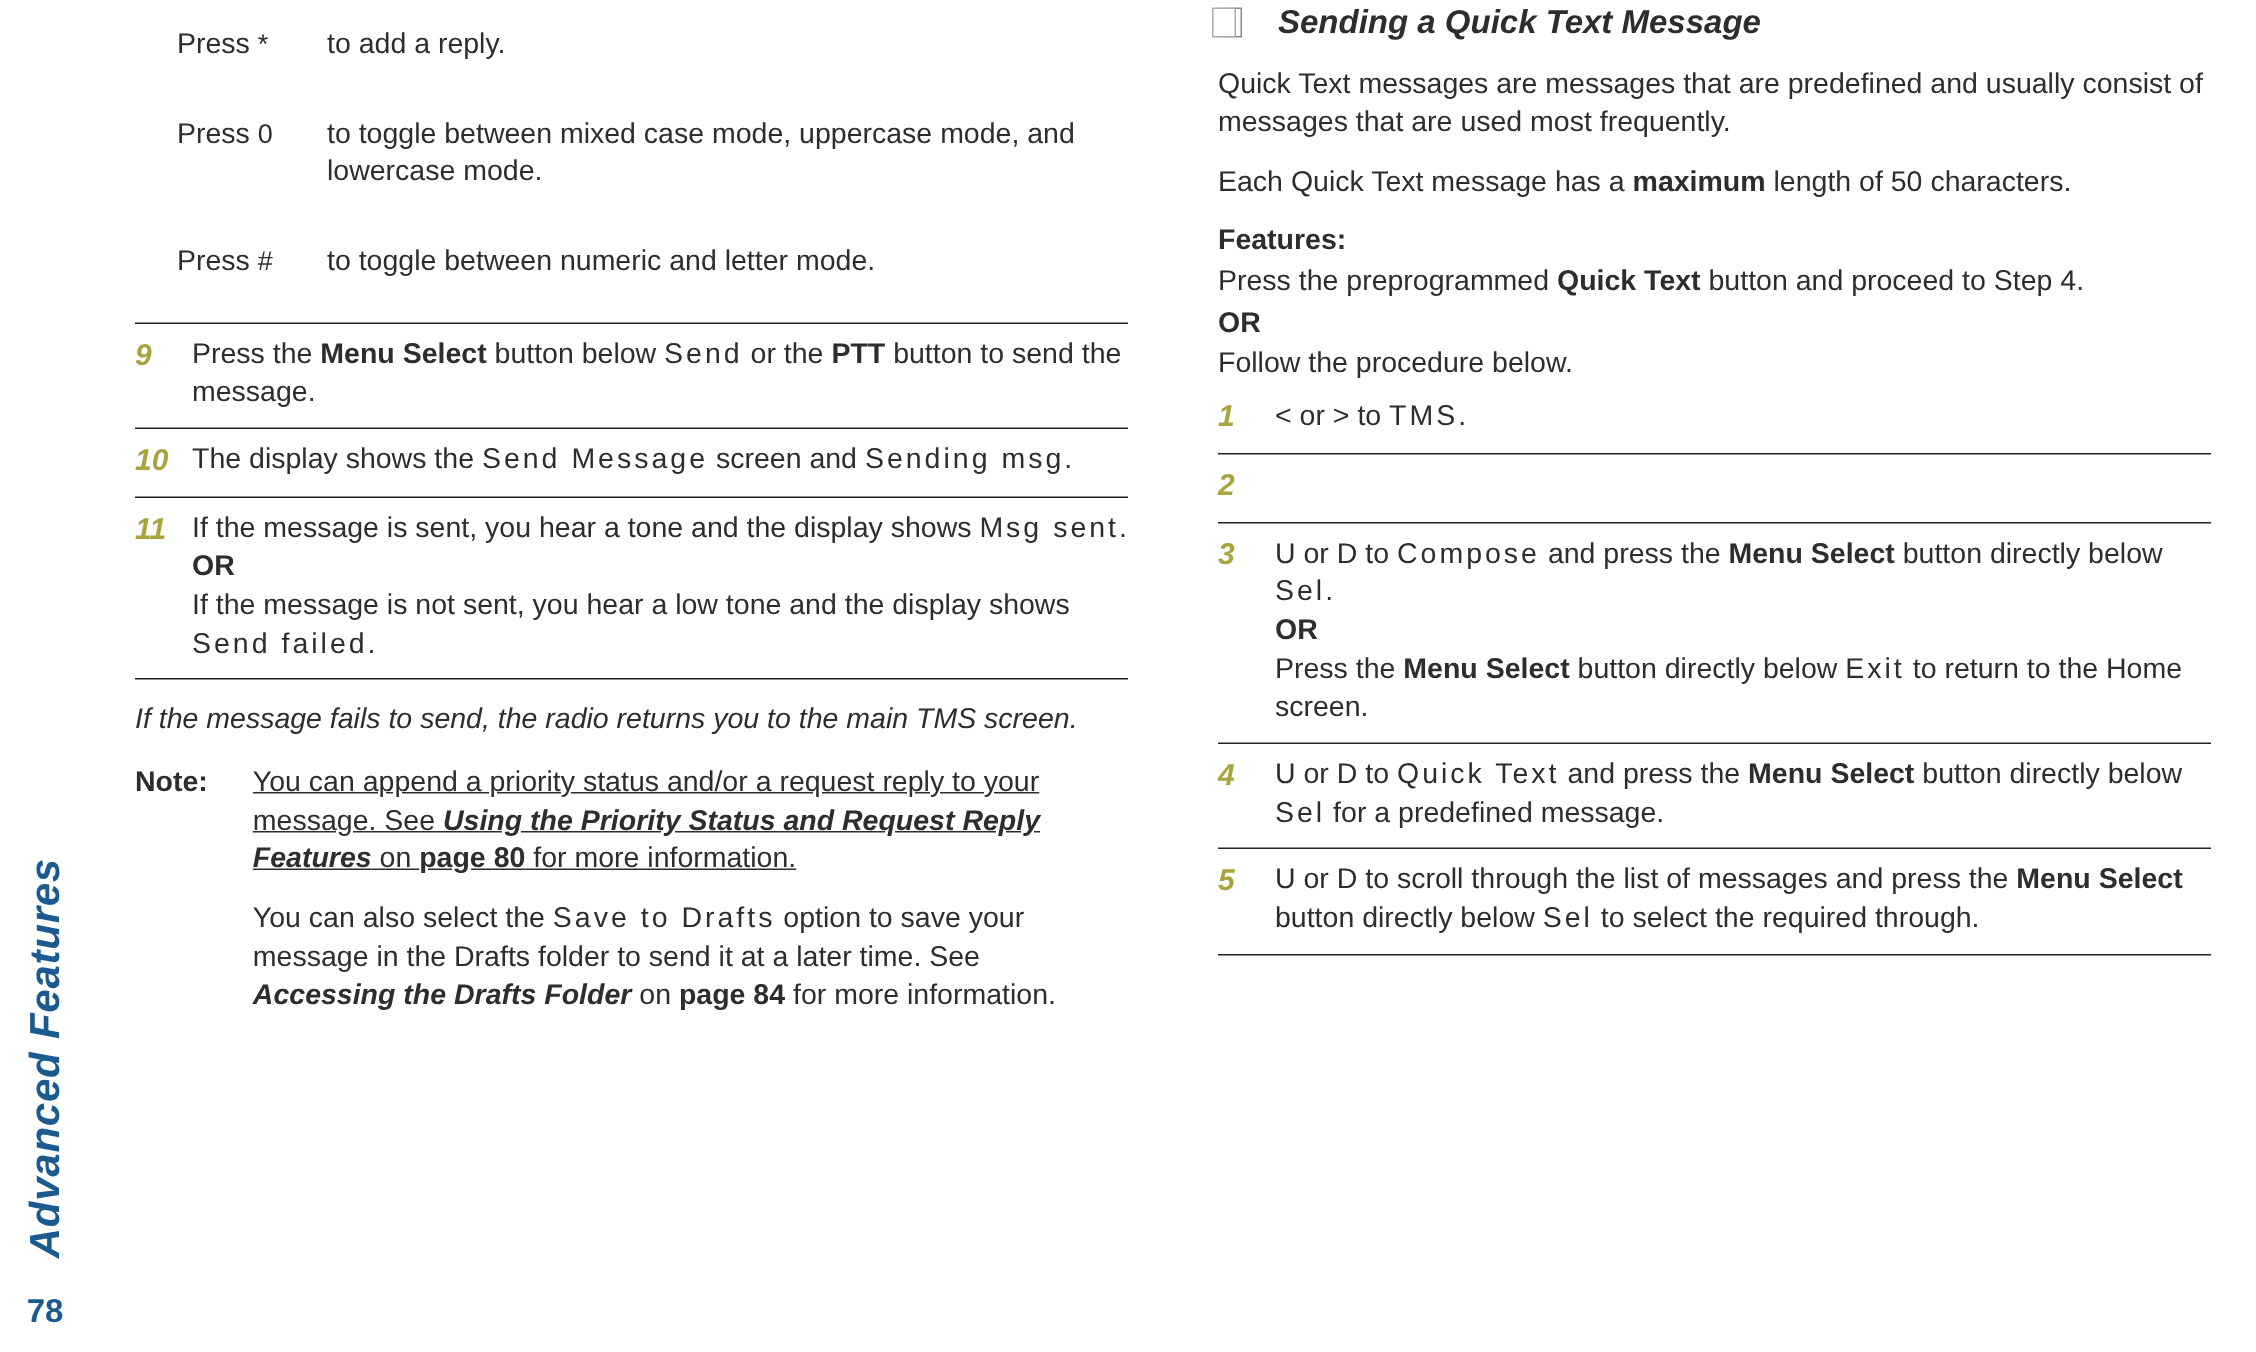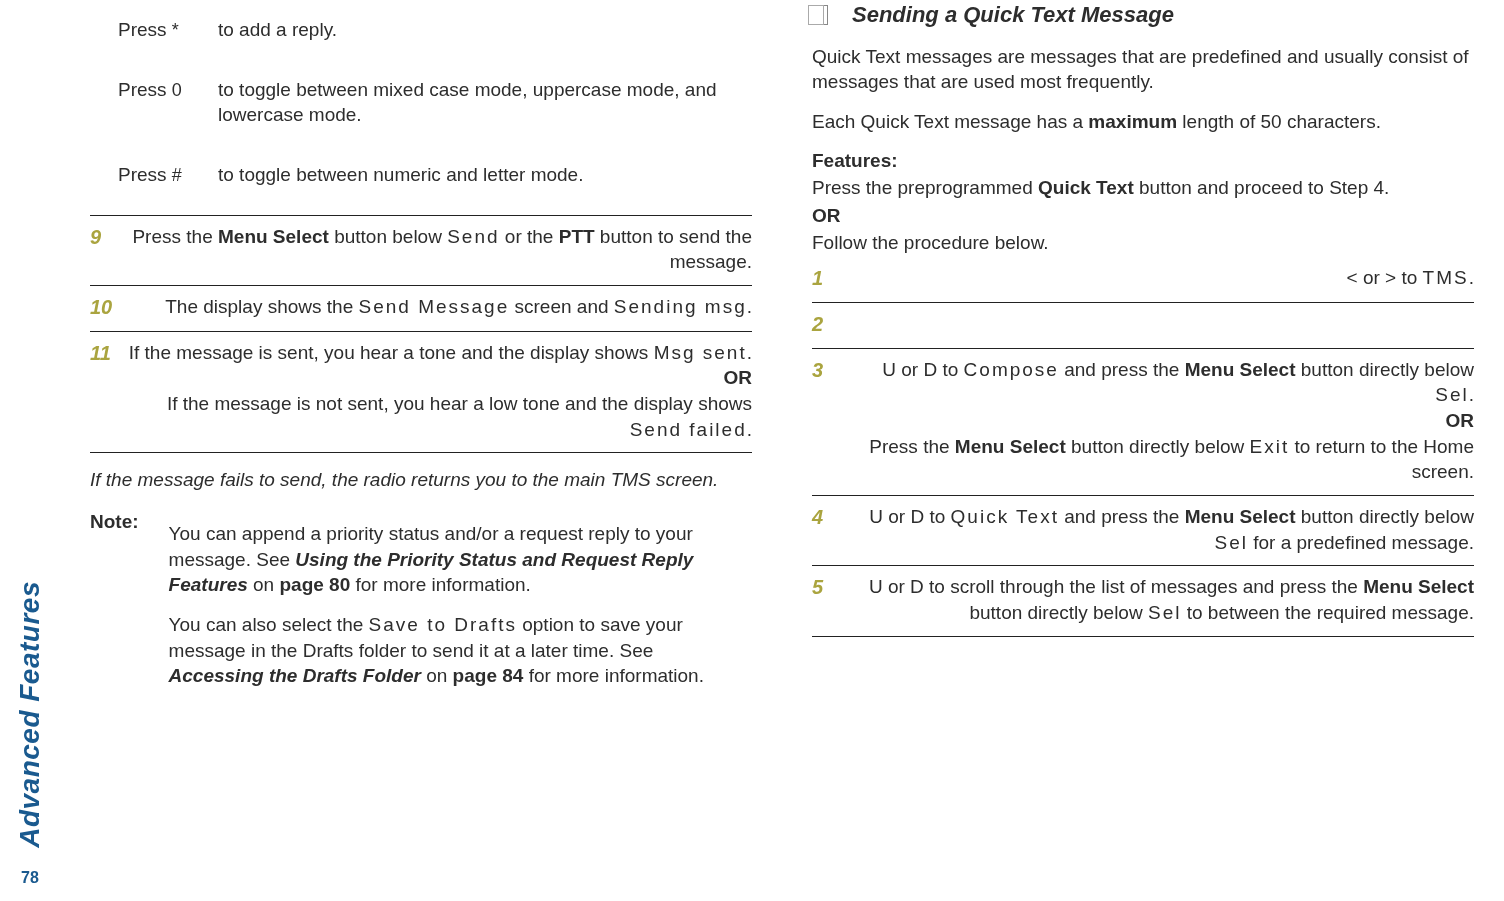--- a/index.html
+++ b/index.html
@@ -32,21 +32,21 @@
     transform: rotate(180deg);
     color: #1a5a8f;
     font-weight: bold;
     font-style: italic;
     font-size: 28px;
     letter-spacing: 0.5px;
   }
   .sidelabel .pnum {
     color: #1a5a8f;
     font-weight: bold;
-    font-size: 16px;
+    font-size: 22px;
     margin-top: 20px;
   }
   .cols {
     display: flex;
     flex-direction: row;
     gap: 60px;
     height: 100%;
   }
   .col {
     flex: 1;
@@ -61,21 +61,20 @@
   }
   .numstep .num {
     color: #aaa43f;
     font-weight: bold;
     font-style: italic;
     font-size: 20px;
     flex: 0 0 28px;
   }
   .numstep .body {
     flex: 1;
-    text-align: right;
   }
   .monoish {
     font-family: "Trebuchet MS", Arial, sans-serif;
     letter-spacing: 2px;
   }
   .indent {
     padding-left: 28px;
   }
   .keyrow {
     display: grid;
@@ -182,21 +181,21 @@
           <span class="bold">OR</span><br>
           <span>If the message is not sent, you hear a low tone and the display shows </span><span class="monoish">Send failed</span><span>.</span>
         </span>
       </div>
 
       <p class="para ital">If the message fails to send, the radio returns you to the main TMS screen.</p>
 
       <div class="note">
         <span class="label">Note:</span>
         <div>
-          <p style="margin:12px 0 14px 0;">
+          <p style="margin:0 0 14px 0;text-decoration:underline;">
             <span>You can append a priority status and/or a request reply to your message. See </span><span class="bi">Using the Priority Status and Request Reply Features</span><span> on </span><span class="bold">page 80</span><span> for more information.</span>
           </p>
           <p style="margin:10px 0 0 0;">
             <span>You can also select the </span><span class="monoish">Save to Drafts</span><span> option to save your message in the Drafts folder to send it at a later time. See </span><span class="bi">Accessing the Drafts Folder</span><span> on </span><span class="bold">page 84</span><span> for more information.</span>
           </p>
         </div>
       </div>
 
     </div>
 
@@ -243,19 +242,19 @@
       <div class="numstep">
         <span class="num">4</span>
         <span class="body">
           <span>U or D to </span><span class="monoish">Quick Text</span><span> and press the </span><span class="bold">Menu Select</span><span> button directly below </span><span class="monoish">Sel</span><span> for a predefined message.</span>
         </span>
       </div>
 
       <div class="numstep">
         <span class="num">5</span>
         <span class="body">
-          <span>U or D to scroll through the list of messages and press the </span><span class="bold">Menu Select</span><span> button directly below </span><span class="monoish">Sel</span><span> to between the required message.</span>
+          <span>U or D to scroll through the list of messages and press the </span><span class="bold">Menu Select</span><span> button directly below </span><span class="monoish">Sel</span><span> to select the required through.</span>
         </span>
       </div>
 
     </div>
   </div>
 </div>
 
 </body></html>

